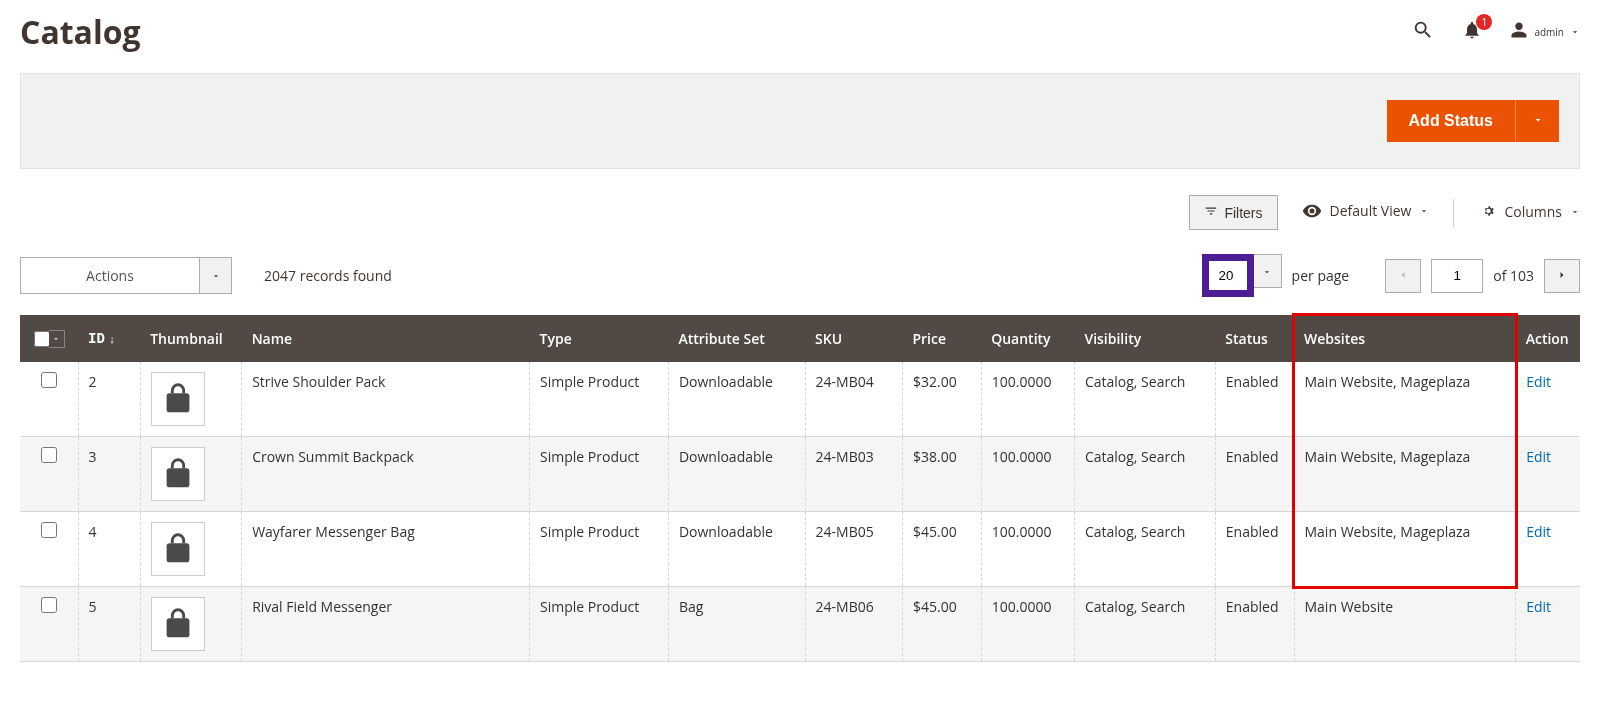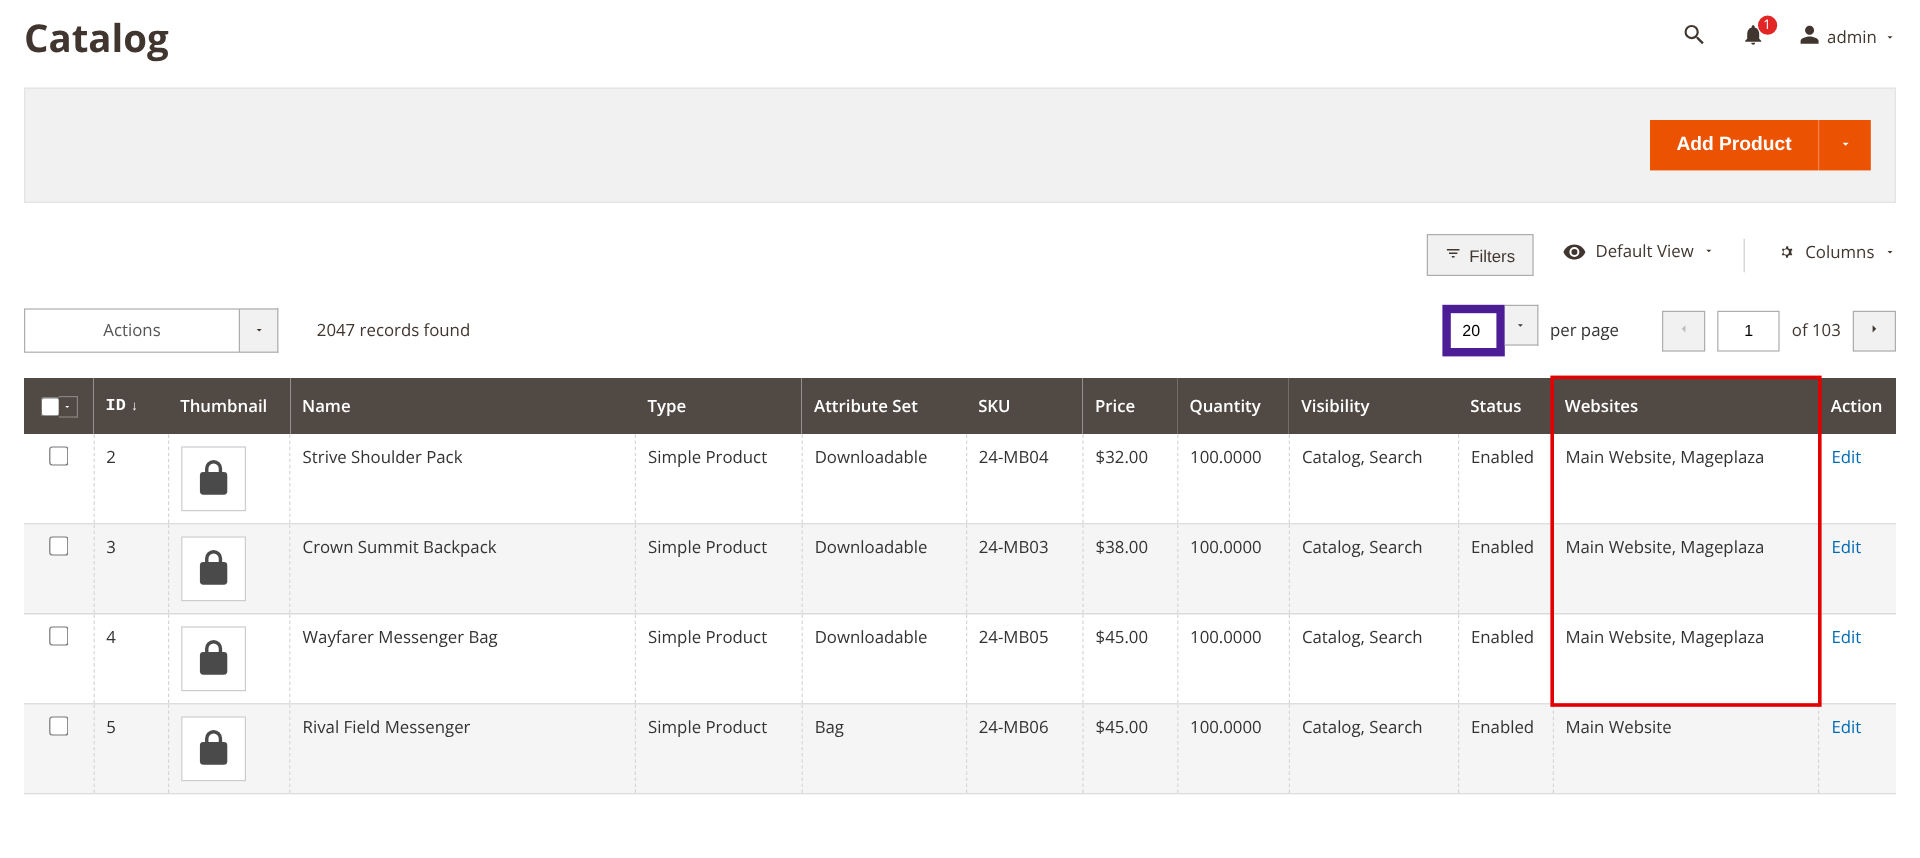--- a/index.html
+++ b/index.html
@@ -6,21 +6,21 @@
   body { font-family: 'Open Sans', Arial, sans-serif; font-size: 14px; color: #333; background: #fff; width: 1600px; }
 
   
   .topbar { display: flex; align-items: center; padding: 10px 20px 20px 20px; }
   .page-title { font-size: 32px; font-weight: 700; color: #41362f; }
   .topbar-spacer { flex: 1; }
   .topbar-item { margin-left: 28px; display: flex; align-items: center; color: #41362f; cursor: pointer; }
   .topbar-item svg { fill: #41362f; }
   .notif-wrap { position: relative; }
   .notif-badge { position: absolute; top: -6px; right: -10px; background: #e22626; color: #fff; border-radius: 10px; font-size: 11px; line-height: 16px; min-width: 16px; text-align: center; padding: 0 4px; }
-  .user-label { margin-left: 6px; font-size: 14px; }
+  .user-label { margin-left: 6px; font-size: 10px; }
 
   
   .actionbar { background: #f1f1f1; border: 1px solid #e3e3e3; padding: 26px 20px; display: flex; margin: 0 20px; }
   .actionbar-spacer { flex: 1; }
   .btn-primary { background: #eb5202; color: #fff; font-size: 16px; font-weight: 600; padding: 12px 22px; border: none; cursor: pointer; }
   .btn-primary-split { background: #eb5202; border: none; border-left: 1px solid rgba(255,255,255,0.3); width: 44px; display: flex; align-items: center; justify-content: center; cursor: pointer; }
   .btn-primary-split svg { fill: #fff; }
 
   
   .toolbar { display: flex; align-items: center; padding: 26px 20px 12px 20px; gap: 24px; justify-content: flex-end; }
@@ -107,21 +107,21 @@
     <span style="margin-left:6px;">
       <svg width="10" height="10" viewBox="0 0 24 24">
           <path d="M7 10l5 5 5-5z"></path>
         </svg>
     </span>
   </div>
 </div>
 
 <div class="actionbar">
   <div class="actionbar-spacer"></div>
-  <button class="btn-primary">Add Product</button>
+  <button class="btn-primary">Add Status</button>
   <button class="btn-primary-split">
     <span>
       <svg width="12" height="12" viewBox="0 0 24 24">
           <path d="M7 10l5 5 5-5z"></path>
         </svg>
     </span>
   </button>
 </div>
 
 <div class="toolbar">

